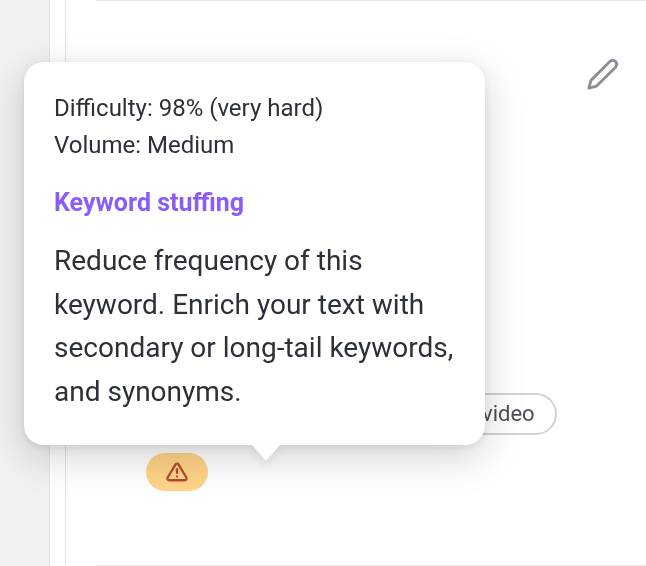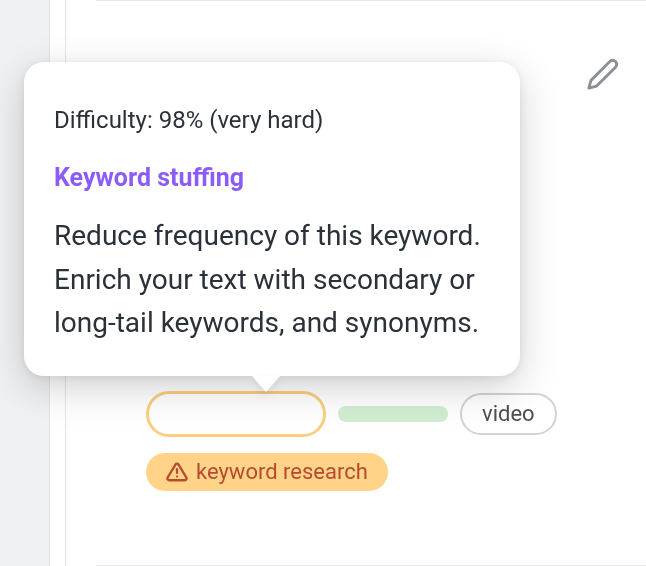--- a/index.html
+++ b/index.html
@@ -99,25 +99,25 @@
     .warn-icon svg { width: 22px; height: 22px; }
     .second-row {
       position: absolute;
       left: 50px;
       top: 452px;
     }
     .tooltip {
       position: absolute;
       left: 24px;
       top: 62px;
-      width: 496px;
+      width: 461px;
       background: #fff;
       border-radius: 20px;
       box-shadow: 0 12px 40px rgba(0,0,0,0.18), 0 2px 8px rgba(0,0,0,0.08);
-      padding: 40px 30px 32px 30px;
+      padding: 28px 30px 32px 30px;
       z-index: 50;
     }
     .tooltip::after {
       content: "";
       position: absolute;
       bottom: -16px;
       left: 228px;
       width: 0;
       height: 0;
       border-left: 14px solid transparent;
@@ -167,26 +167,26 @@
 
     <div class="second-row">
       <span class="tag tag-orange-bg">
         <span class="warn-icon">
           <svg viewBox="0 0 24 24" fill="none" stroke="currentColor" stroke-width="2.5" stroke-linecap="round" stroke-linejoin="round">
             <path d="M10.29 3.86 1.82 18a2 2 0 0 0 1.71 3h16.94a2 2 0 0 0 1.71-3L13.71 3.86a2 2 0 0 0-3.42 0z"></path>
             <line x1="12" y1="9" x2="12" y2="13"></line>
             <line x1="12" y1="17" x2="12.01" y2="17"></line>
           </svg>
         </span>
-        <span>keyword research</span>
       </span>
     </div>
 
   </div>
 </div>
 
 <div class="tooltip">
   <div class="meta">
     <div>Difficulty: 98% (very hard)</div>
+    <div>Volume: Medium</div>
   </div>
   <div class="heading">Keyword stuffing</div>
   <div class="desc">Reduce frequency of this keyword. Enrich your text with secondary or long-tail keywords, and synonyms.</div>
 </div>
 
 </body></html>

